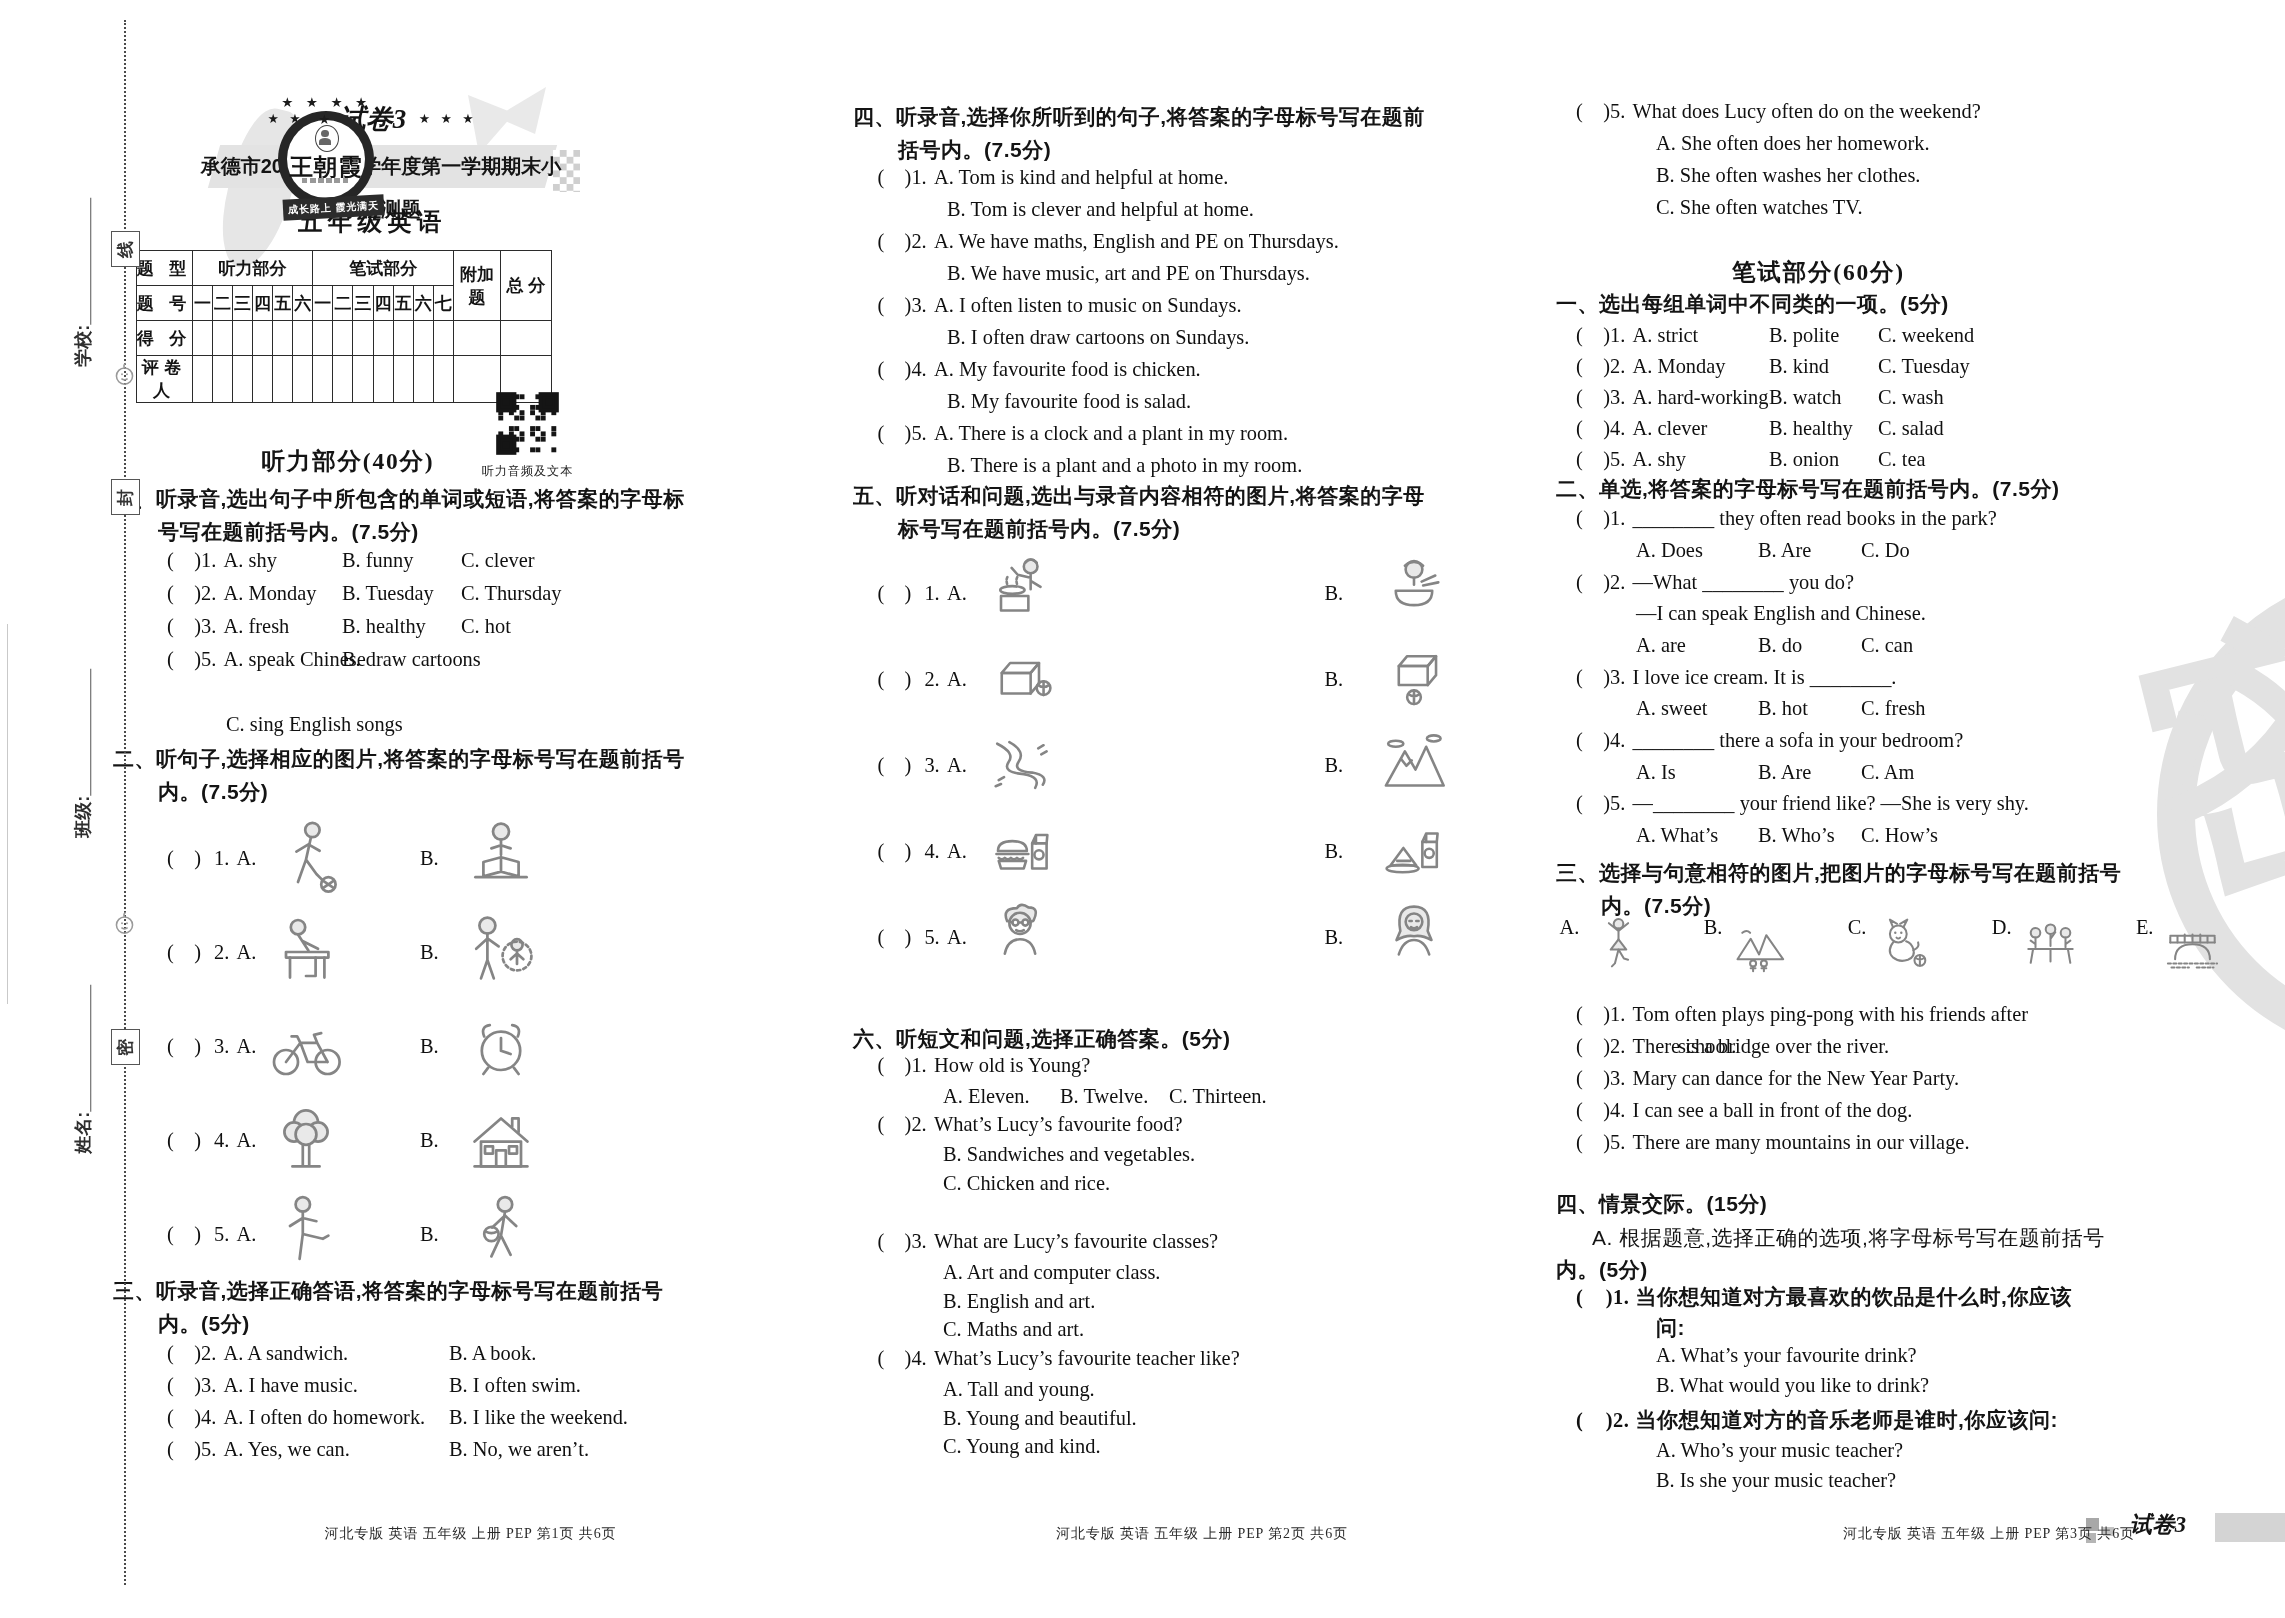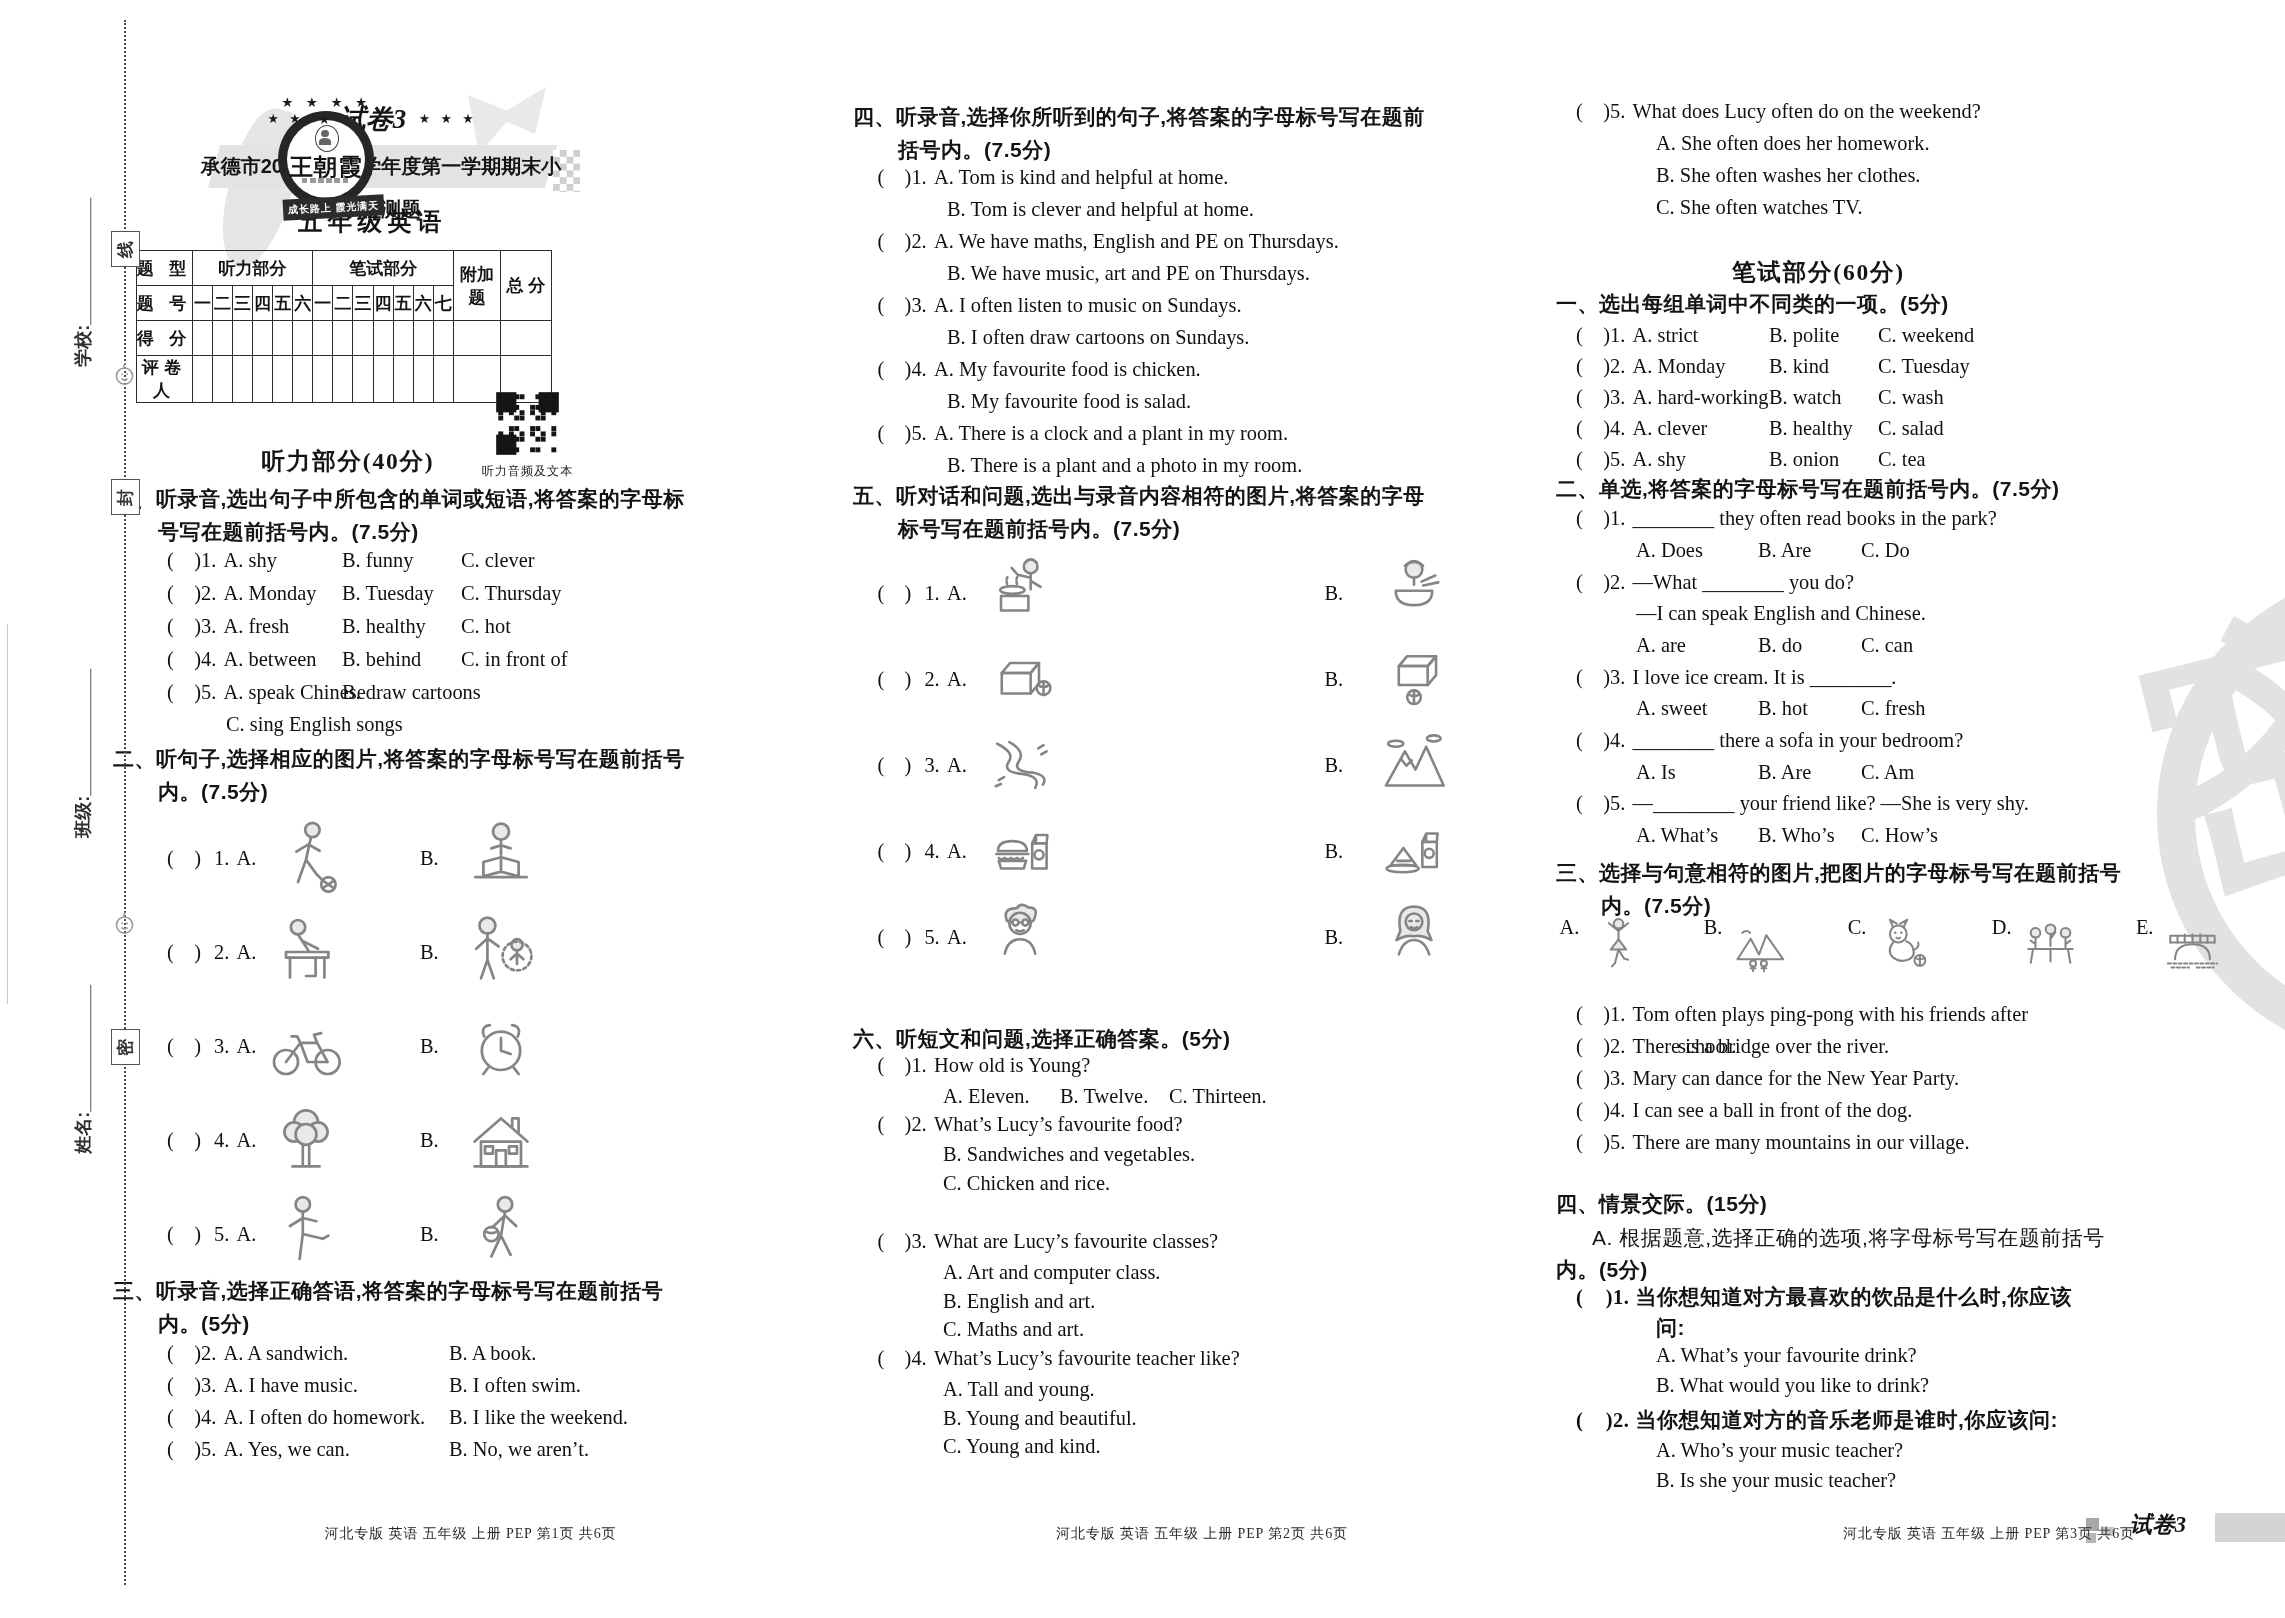--- a/index.html
+++ b/index.html
@@ -308,25 +308,20 @@
         <span>B. Tuesday</span>
         <span>C. Thursday</span>
       </div>
 
       <div class="g g3a" style="height:33px">
         <span><span class="br">(    )</span><span class="n">3.</span><span>A. fresh</span></span>
         <span>B. healthy</span>
         <span>C. hot</span>
       </div>
 
-      <div class="g g3a" style="height:33px">
-        <span><span class="br">(    )</span><span class="n">4.</span><span>A. between</span></span>
-        <span>B. behind</span>
-        <span>C. in front of</span>
-      </div>
 
       <div class="g g3a" style="height:33px">
         <span><span class="br">(    )</span><span class="n">5.</span><span>A. speak Chinese</span></span>
         <span>B. draw cartoons</span>
         <span></span>
       </div>
     </div>
     <div class="blk en" style="top:713px;padding-left:113px">C. sing English songs</div>
 
     <div class="blk zh line" style="top:742px">

